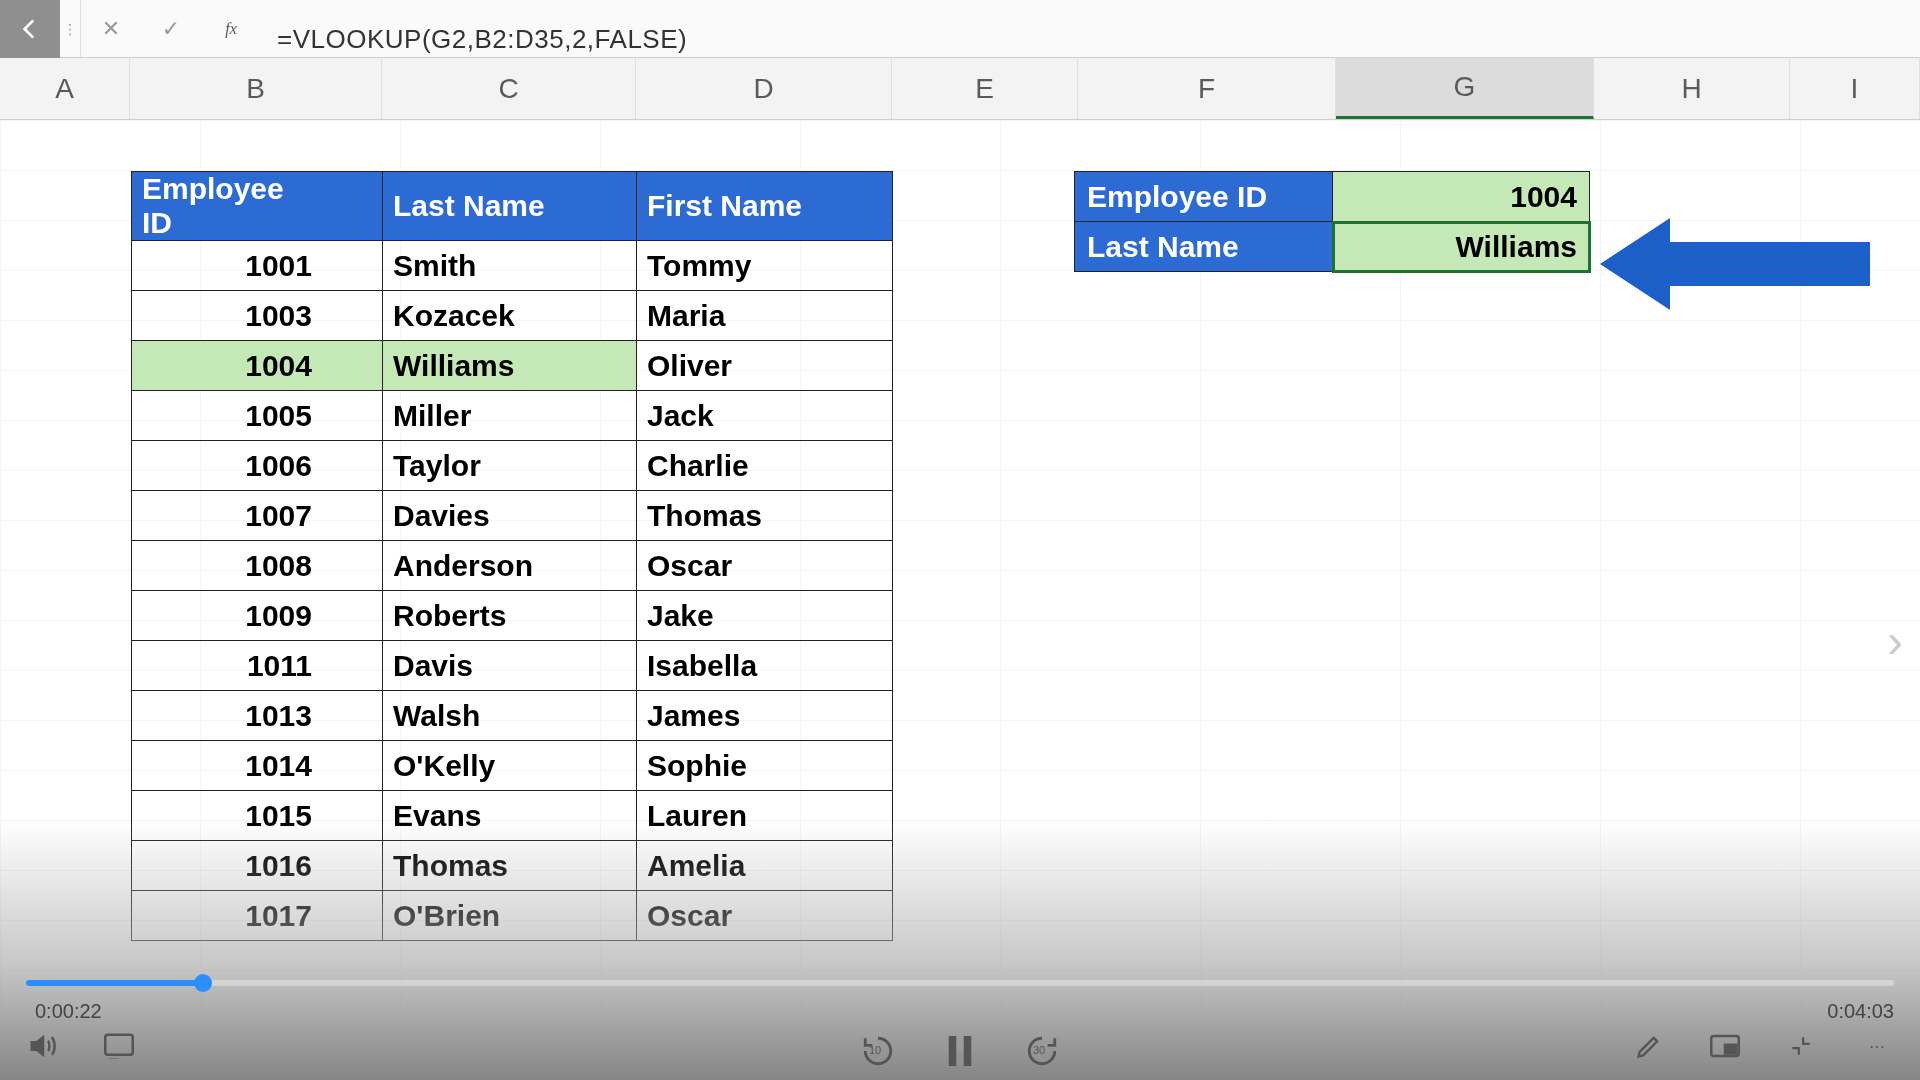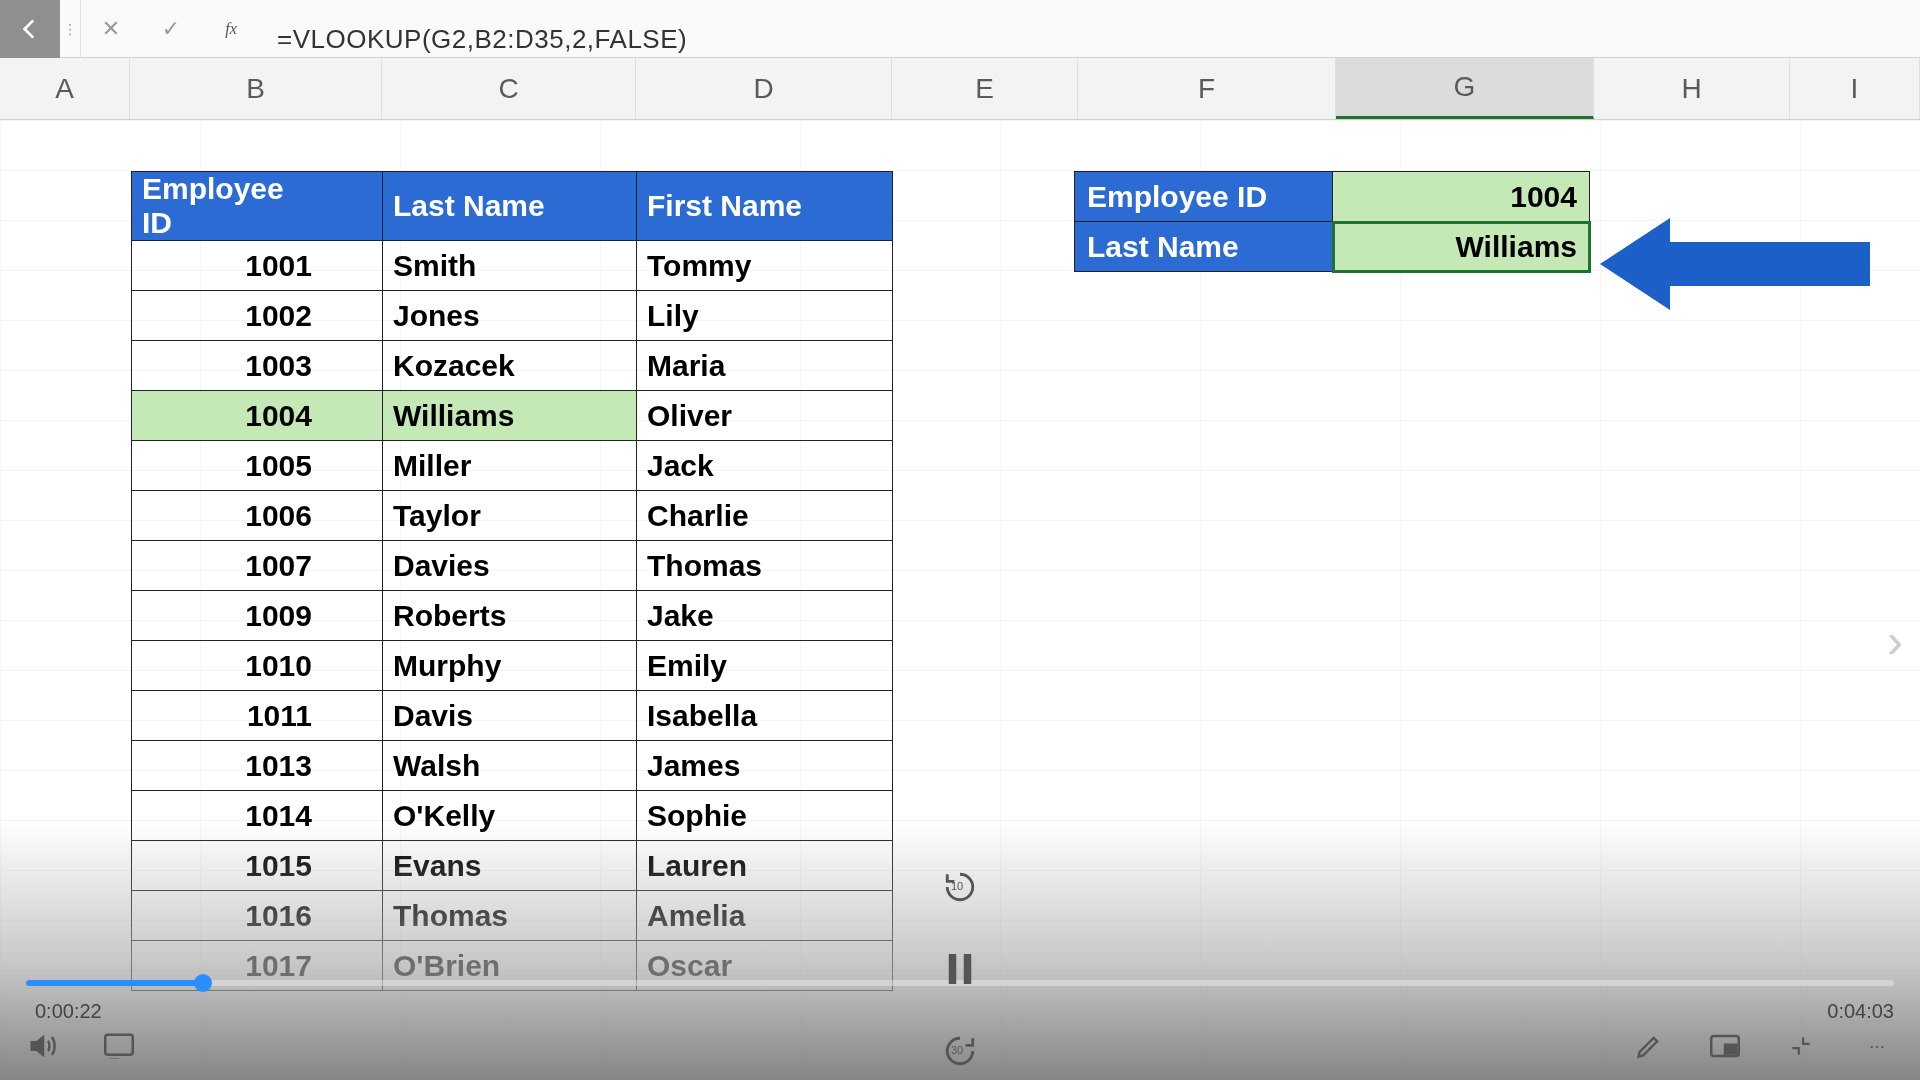--- a/index.html
+++ b/index.html
@@ -116,21 +116,21 @@
   .time-l { left: 35px; } .time-r { right: 26px; }
   .controls {
     position: absolute; left: 26px; right: 26px; bottom: 12px; height: 44px;
     display: flex; align-items: center; justify-content: space-between;
   }
   .cgrp { display: flex; align-items: center; gap: 42px; }
   .cbtn { width: 34px; height: 34px; color: #555; display: flex; align-items: center; justify-content: center; }
   .cbtn svg { stroke: #555; }
   .center-ctrls {
     position: absolute; left: 50%; transform: translateX(-50%); bottom: 12px;
-    display: flex; gap: 48px; align-items: center; flex-direction: column;
+    display: flex; gap: 48px; align-items: center;
   }
   .skip { font-size: 12px; color: #555; position: relative; }
   .skip .num { position: absolute; left: 8px; top: 10px; font-size: 11px; }
 
   .next-chev {
     position: absolute; right: 0; top: 460px; width: 50px; height: 120px;
     display: flex; align-items: center; justify-content: center; color: #ccc; font-size: 48px;
   }
 </style>
 </head>
@@ -174,25 +174,20 @@
       <th class="col-fn">First Name</th>
     </tr>
       </thead>
     <tbody id="emp-body">
         <tr>
           <td class="col-id">1001</td>
           <td class="col-ln">Smith</td>
           <td class="col-fn">Tommy</td>
         </tr>
         <tr>
-          <td class="col-id">1002</td>
-          <td class="col-ln">Jones</td>
-          <td class="col-fn">Lily</td>
-        </tr>
-        <tr>
           <td class="col-id">1003</td>
           <td class="col-ln">Kozacek</td>
           <td class="col-fn">Maria</td>
         </tr>
         <tr class="hl">
           <td class="col-id">1004</td>
           <td class="col-ln">Williams</td>
           <td class="col-fn">Oliver</td>
         </tr>
         <tr>
@@ -204,28 +199,28 @@
           <td class="col-id">1006</td>
           <td class="col-ln">Taylor</td>
           <td class="col-fn">Charlie</td>
         </tr>
         <tr>
           <td class="col-id">1007</td>
           <td class="col-ln">Davies</td>
           <td class="col-fn">Thomas</td>
         </tr>
         <tr>
+          <td class="col-id">1008</td>
+          <td class="col-ln">Anderson</td>
+          <td class="col-fn">Oscar</td>
+        </tr>
+        <tr>
           <td class="col-id">1009</td>
           <td class="col-ln">Roberts</td>
           <td class="col-fn">Jake</td>
-        </tr>
-        <tr>
-          <td class="col-id">1010</td>
-          <td class="col-ln">Murphy</td>
-          <td class="col-fn">Emily</td>
         </tr>
         <tr>
           <td class="col-id">1011</td>
           <td class="col-ln">Davis</td>
           <td class="col-fn">Isabella</td>
         </tr>
         <tr>
           <td class="col-id">1013</td>
           <td class="col-ln">Walsh</td>
           <td class="col-fn">James</td>

